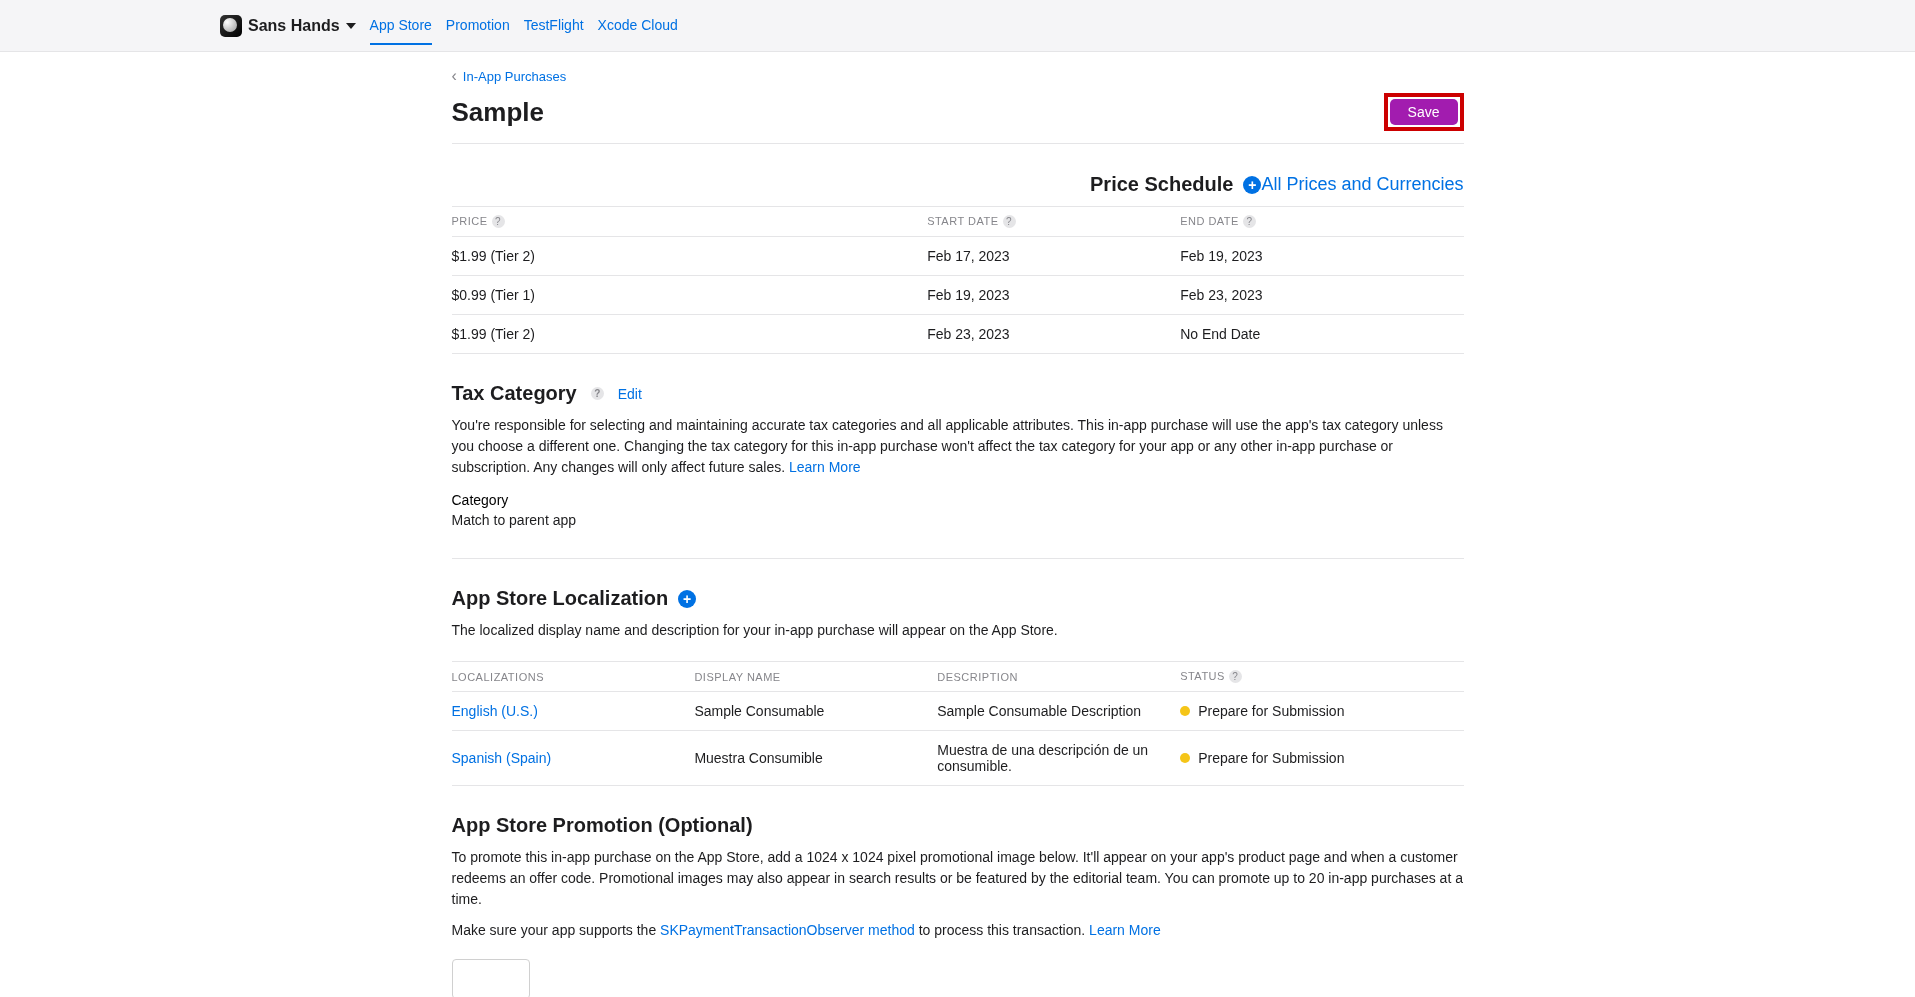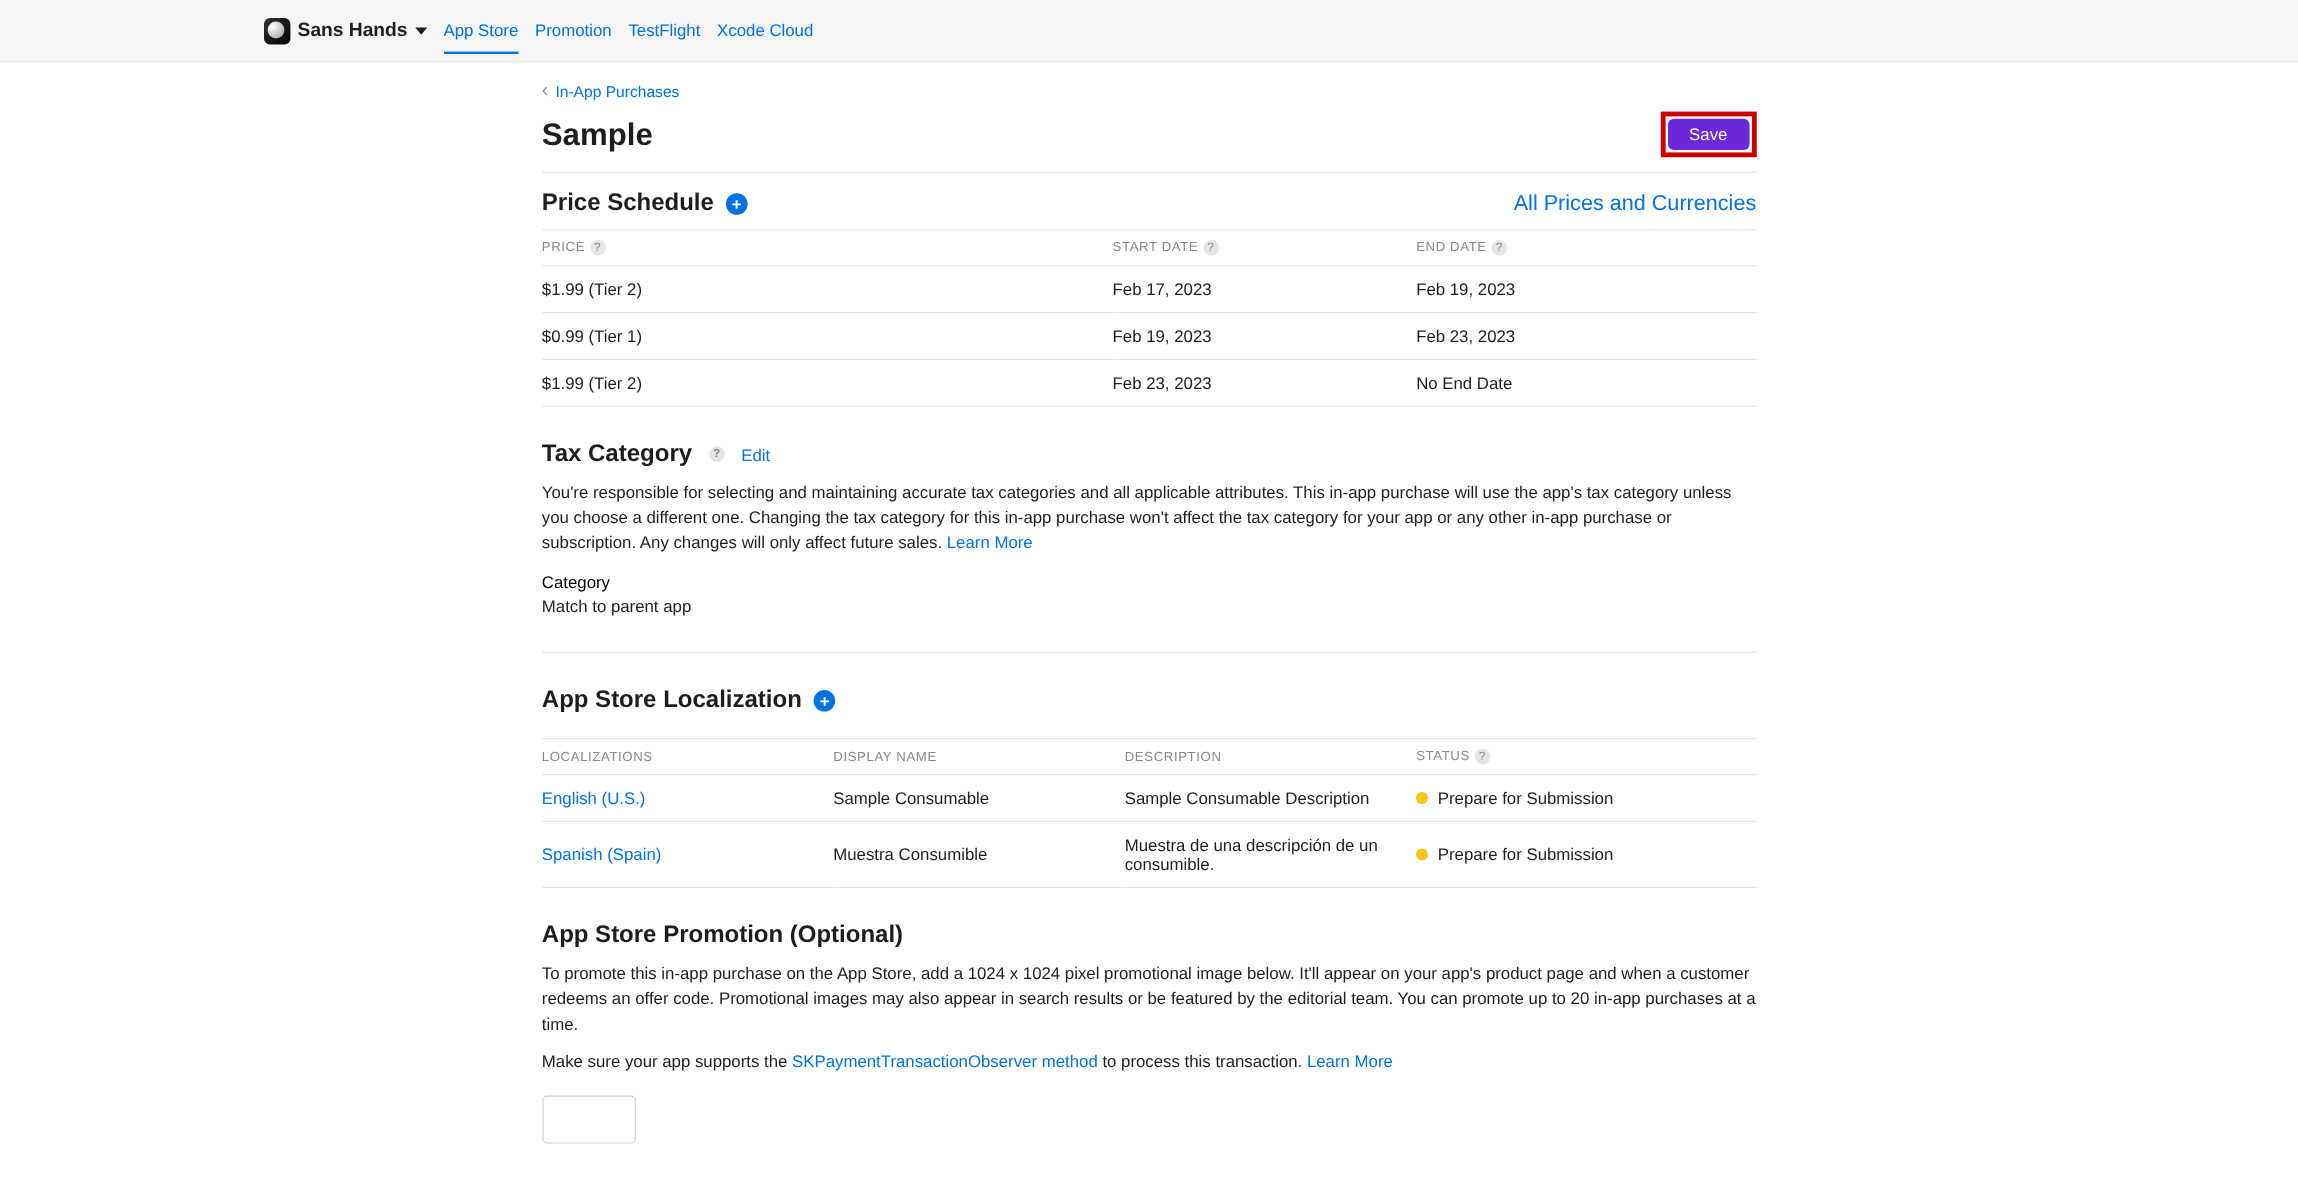--- a/index.html
+++ b/index.html
@@ -96,33 +96,33 @@
     }
     .page-title {
       font-size: 26px;
       font-weight: 700;
     }
     .save-button-wrapper {
       border: 4px solid #cc0000;
       padding: 2px;
     }
     .save-button {
-      background: #6d28d9;
+      background: #a21caf;
       color: #fff;
       border: none;
       border-radius: 5px;
       padding: 5px 18px;
       font-size: 14px;
       cursor: pointer;
     }
     .section-header {
       display: flex;
-      justify-content: space-between;
-      align-items: center;
-      margin-top: 14px;
+      justify-content: flex-end;
+      align-items: center;
+      margin-top: 29px;
       margin-bottom: 10px;
     }
     .section-title {
       display: flex;
       align-items: center;
       gap: 10px;
       font-size: 20px;
       font-weight: 700;
     }
     .add-icon {
@@ -320,20 +320,21 @@
     <div class="value-text">Match to parent app</div>
   </div>
 
   <hr class="divider">
 
   <div class="section">
     <div class="section-subtitle">
       <span>App Store Localization</span>
       <span class="add-icon">+</span>
     </div>
+    <p class="description-text">The localized display name and description for your in-app purchase will appear on the App Store.</p>
 
     <table class="table" style="margin-top:20px">
       <thead>
         <tr>
           <th style="width:24%"><span class="th-label">LOCALIZATIONS</span></th>
           <th style="width:24%"><span class="th-label">DISPLAY NAME</span></th>
           <th style="width:24%"><span class="th-label">DESCRIPTION</span></th>
           <th style="width:28%"><span class="th-label">STATUS</span><span class="help-icon">?</span></th>
         </tr>
       </thead>

